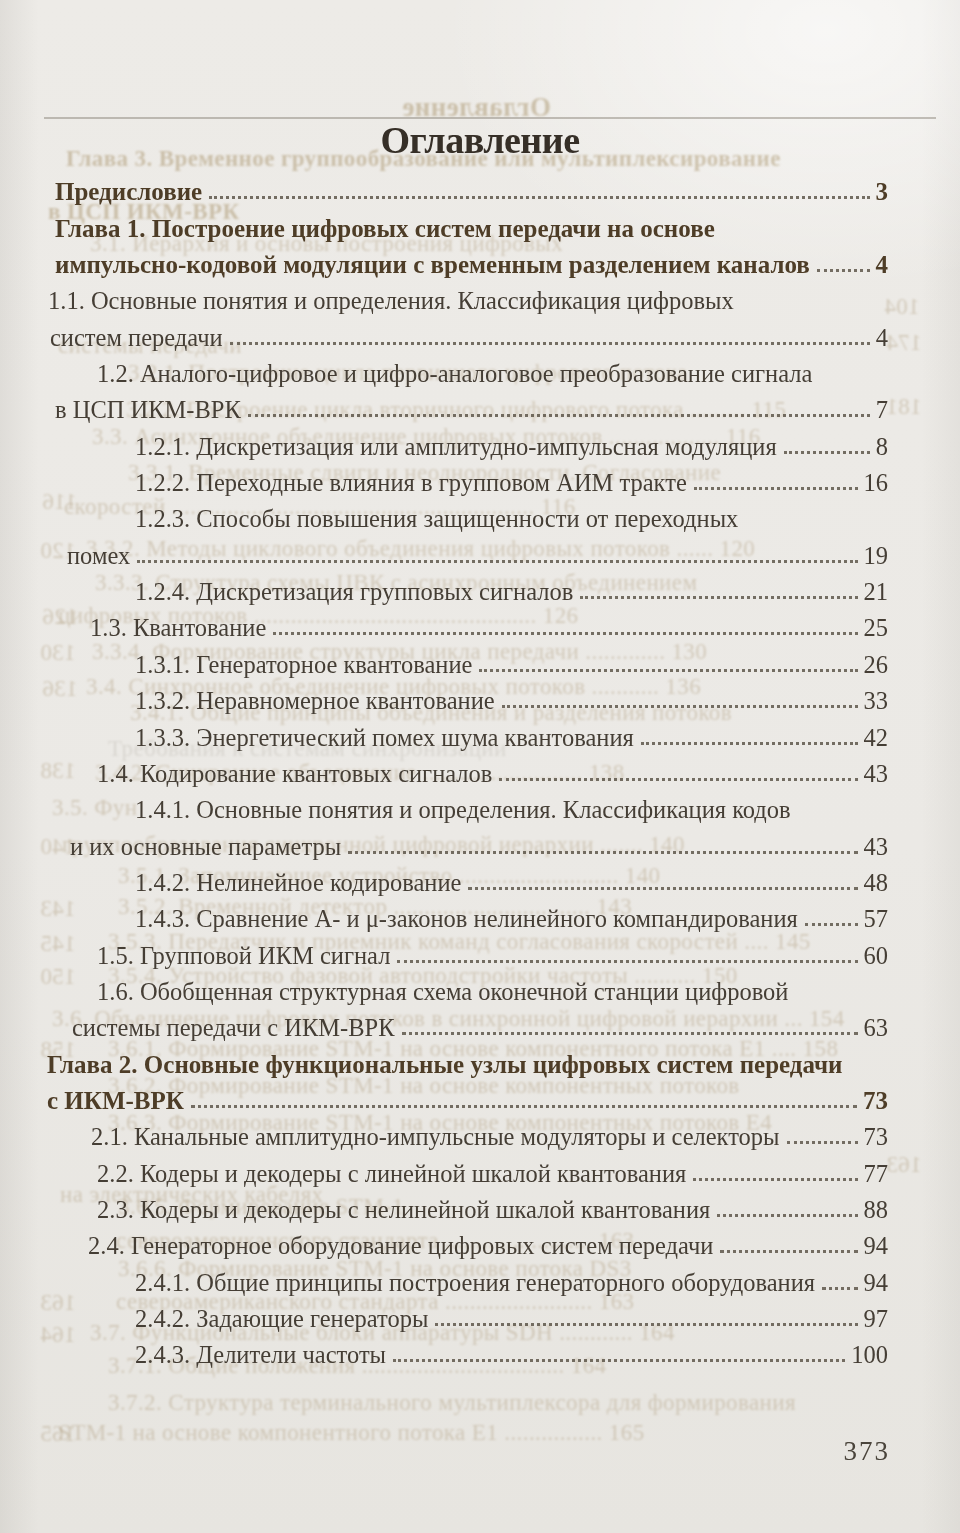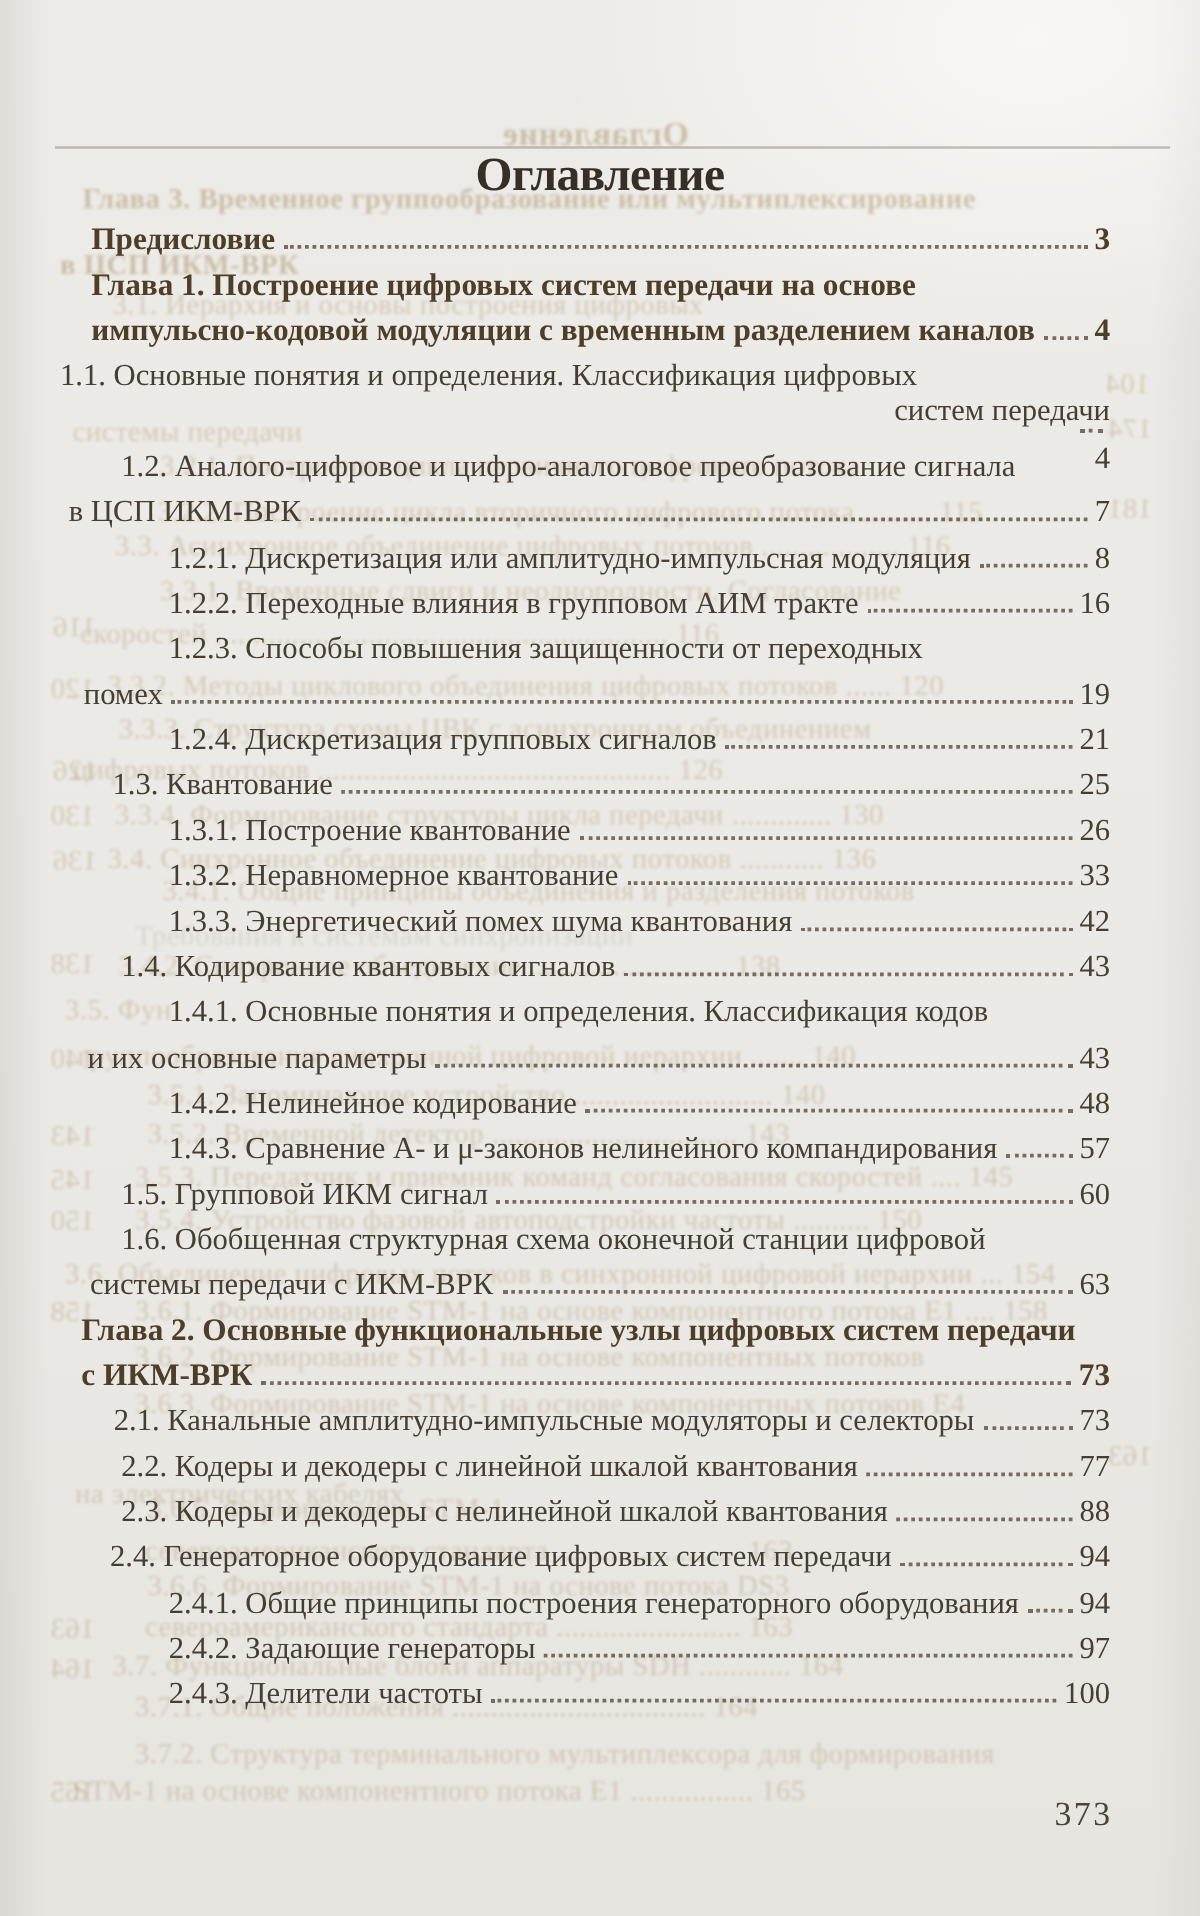--- a/index.html
+++ b/index.html
@@ -21,21 +21,21 @@
   .gm{transform:scaleX(-1);transform-origin:center;}
   .gg{color:#a9a499;opacity:.28;}
   
   .title{position:absolute;top:118px;left:0;width:960px;text-align:center;
     font-size:38px;font-weight:700;color:#362f27;letter-spacing:-.5px;
     filter:blur(.25px);}
   .toc{position:absolute;top:170px;left:0;width:888px;color:#453e35;
     filter:blur(.25px);}
   .row{display:flex;align-items:flex-end;height:36.35px;font-size:24.5px;}
   .row .t{white-space:nowrap;}
-  .row.b{font-weight:700;color:#4e3d27;font-size:25px;margin-left:18px;}
+  .row.b{font-weight:700;color:#4e3d27;font-size:25px;}
   .leader{flex:1 1 auto;min-width:18px;border-bottom:3px dotted #564e42;
     margin:0 6px 7px 7px;opacity:.8;}
   .p{white-space:nowrap;text-align:right;}
   .folio{position:absolute;top:1436px;left:0;width:890px;text-align:right;
     font-size:27px;color:#4a443b;letter-spacing:2px;filter:blur(.3px);}
 </style>
 </head>
 <body>
 
 <div class="page">
@@ -108,21 +108,21 @@
         <span class="t">Глава 1. Построение цифровых систем передачи на основе</span>
       </div>
       <div class="row b" style="padding-left: 55px;">
         <span class="t">импульсно-кодовой модуляции с временным разделением каналов</span>
         <span class="leader"></span>
         <span class="p">4</span>
       </div>
       <div class="row" style="padding-left: 48px;">
         <span class="t">1.1. Основные понятия и определения. Классификация цифровых</span>
       </div>
-      <div class="row" style="padding-left: 50px; flex-direction: column;">
+      <div class="row" style="padding-left: 50px;">
         <span class="t">систем передачи</span>
         <span class="leader"></span>
         <span class="p">4</span>
       </div>
       <div class="row" style="padding-left: 97px;">
         <span class="t">1.2. Аналого-цифровое и цифро-аналоговое преобразование сигнала</span>
       </div>
       <div class="row" style="padding-left: 55px;">
         <span class="t">в ЦСП ИКМ-ВРК</span>
         <span class="leader"></span>
@@ -150,21 +150,21 @@
         <span class="t">1.2.4. Дискретизация групповых сигналов</span>
         <span class="leader"></span>
         <span class="p">21</span>
       </div>
       <div class="row" style="padding-left: 90px;">
         <span class="t">1.3. Квантование</span>
         <span class="leader"></span>
         <span class="p">25</span>
       </div>
       <div class="row" style="padding-left: 135px;">
-        <span class="t">1.3.1. Построение квантование</span>
+        <span class="t">1.3.1. Генераторное квантование</span>
         <span class="leader"></span>
         <span class="p">26</span>
       </div>
       <div class="row" style="padding-left: 135px;">
         <span class="t">1.3.2. Неравномерное квантование</span>
         <span class="leader"></span>
         <span class="p">33</span>
       </div>
       <div class="row" style="padding-left: 135px;">
         <span class="t">1.3.3. Энергетический помех шума квантования</span>

